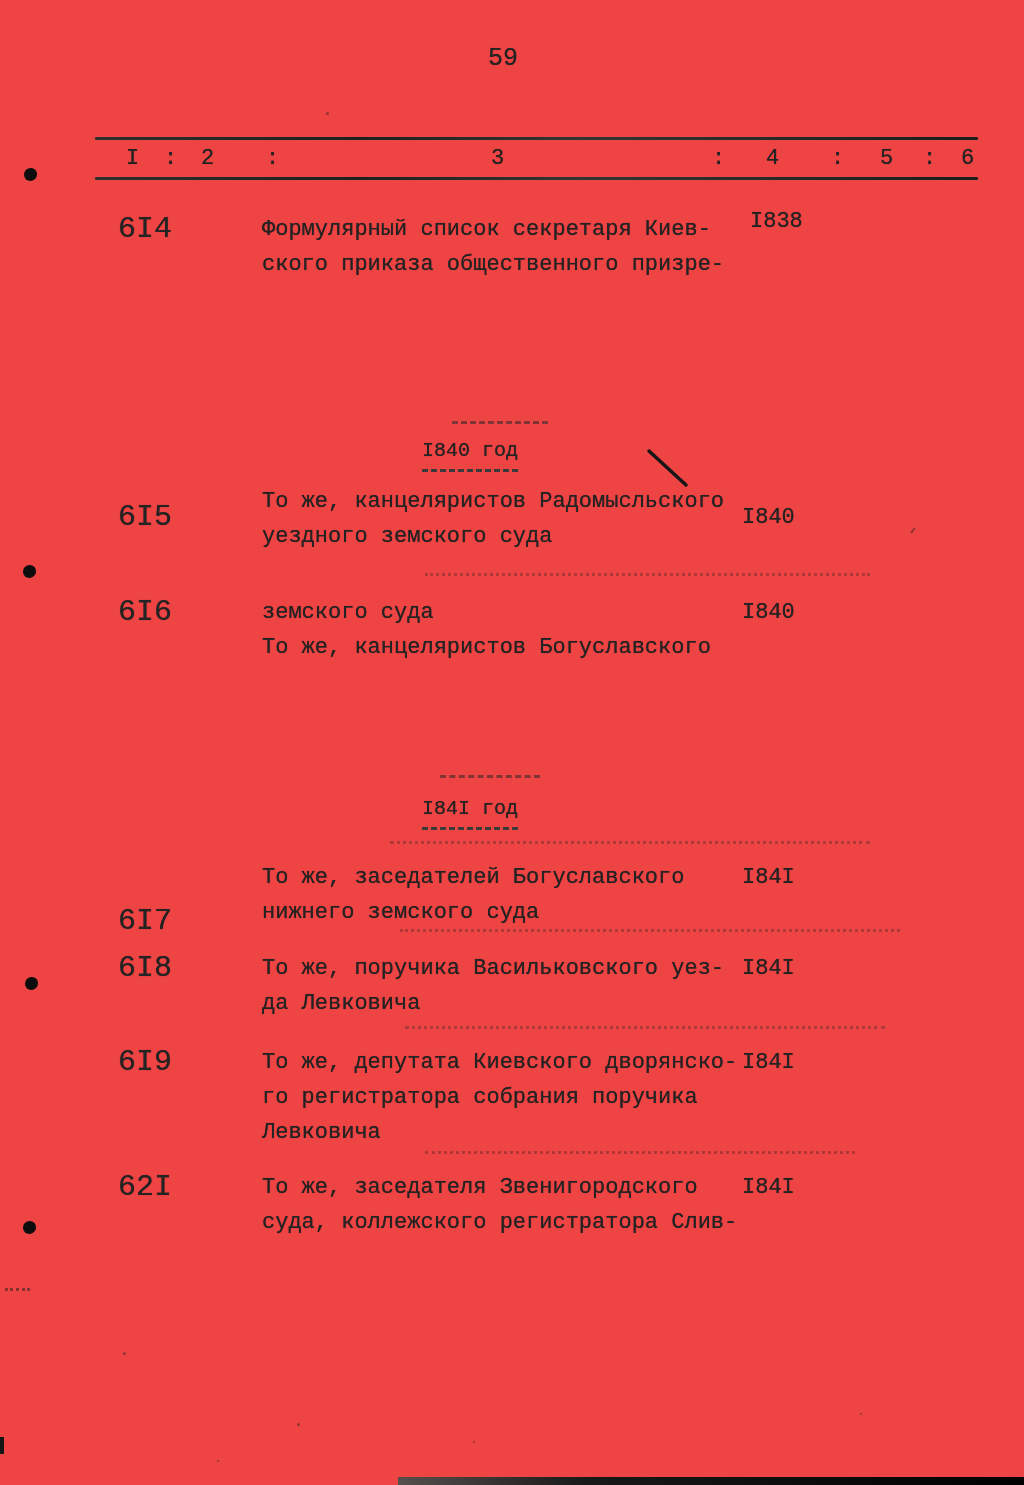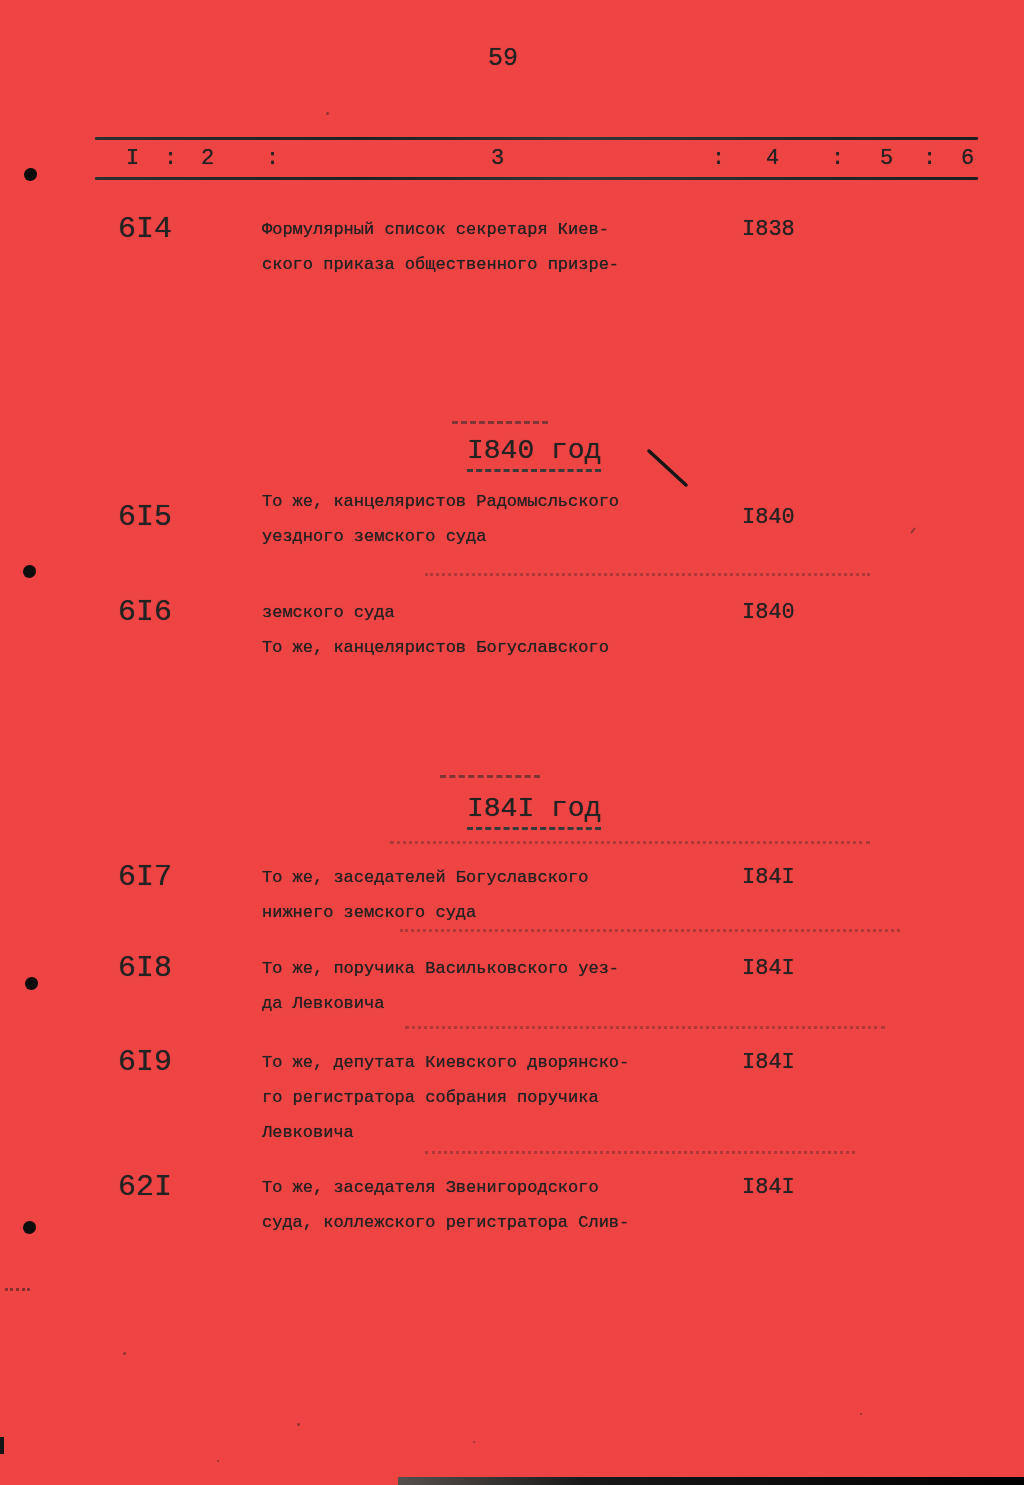--- a/index.html
+++ b/index.html
@@ -23,25 +23,25 @@
     background:linear-gradient(to right,#2e2e2e 0%,#202020 30%,#343434 55%,#1d1d1d 100%);
     border-radius:1px;
   }
   .hc{
     position:absolute;
     top:146px;
     font-size:22px;line-height:26px;
     text-shadow:0 0 0.7px rgba(20,20,20,.75);
   }
   .no{position:absolute;left:118px;font-size:30px;line-height:35px;text-shadow:0 0 0.7px rgba(20,20,20,.75);}
-  .desc{position:absolute;left:262px;font-size:17px;line-height:35px;text-shadow:0 0 0.7px rgba(20,20,20,.75);}
+  .desc{position:absolute;left:262px;font-size:22px;line-height:35px;text-shadow:0 0 0.7px rgba(20,20,20,.75);}
   .yr{position:absolute;left:742px;font-size:22px;line-height:35px;text-shadow:0 0 0.7px rgba(20,20,20,.75);}
   .heading{
-    position:absolute;left:467px;
-    font-size:28px;line-height:30px;
+    position:absolute;left:422px;
+    font-size:20px;line-height:30px;
     padding-bottom:3px;
     border-bottom:3px dashed #3a3a3a;
     text-shadow:0 0 0.7px rgba(20,20,20,.75);
   }
   .artifact{
     position:absolute;height:0;
     border-top:3px dotted rgba(30,30,30,.30);
   }
   .artifact.dark{border-top:3px dashed rgba(40,40,40,.55);}
   .mdot{
@@ -81,21 +81,21 @@
   <span class="hc" style="left:831px;">:</span>
   <span class="hc" style="left:880px;">5</span>
   <span class="hc" style="left:923px;">:</span>
   <span class="hc" style="left:961px;">6</span>
 
   <div class="no" style="top:212px;">6I4</div>
   <div class="desc" style="top:212px;">
     <div>Формулярный список секретаря Киев-</div>
     <div>ского приказа общественного призре-</div>
   </div>
-  <div class="yr" style="top:212px;">I838</div>
+  <div class="yr" style="top:204px;margin-left:8px;">I838</div>
 
   <div class="artifact dark" style="top:421px;left:452px;width:96px;"></div>
 
   <div class="heading" style="top:436px;">I840 год</div>
 
   <svg class="penstroke" style="top:445px;left:640px;" width="60" height="50">
     <line x1="9" y1="6" x2="46" y2="40" stroke="#161616" stroke-width="3.5" stroke-linecap="round"></line>
   </svg>
 
   <div class="no" style="top:500px;">6I5</div>
@@ -111,21 +111,21 @@
   <div class="desc" style="top:595px;">
     <div>земского суда</div>
     <div>То же, канцеляристов Богуславского</div>
   </div>
   <div class="yr" style="top:595px;">I840</div>
 
   <div class="artifact dark" style="top:775px;left:440px;width:100px;"></div>
   <div class="heading" style="top:794px;">I84I год</div>
   <div class="artifact" style="top:841px;left:390px;width:480px;"></div>
 
-  <div class="no" style="top:860px;">6I7</div>
+  <div class="no" style="top:904px;">6I7</div>
   <div class="desc" style="top:860px;">
     <div>То же, заседателей Богуславского</div>
     <div>нижнего земского суда</div>
   </div>
   <div class="yr" style="top:860px;">I84I</div>
 
   <div class="artifact" style="top:929px;left:400px;width:500px;"></div>
 
   <div class="no" style="top:951px;">6I8</div>
   <div class="desc" style="top:951px;">

